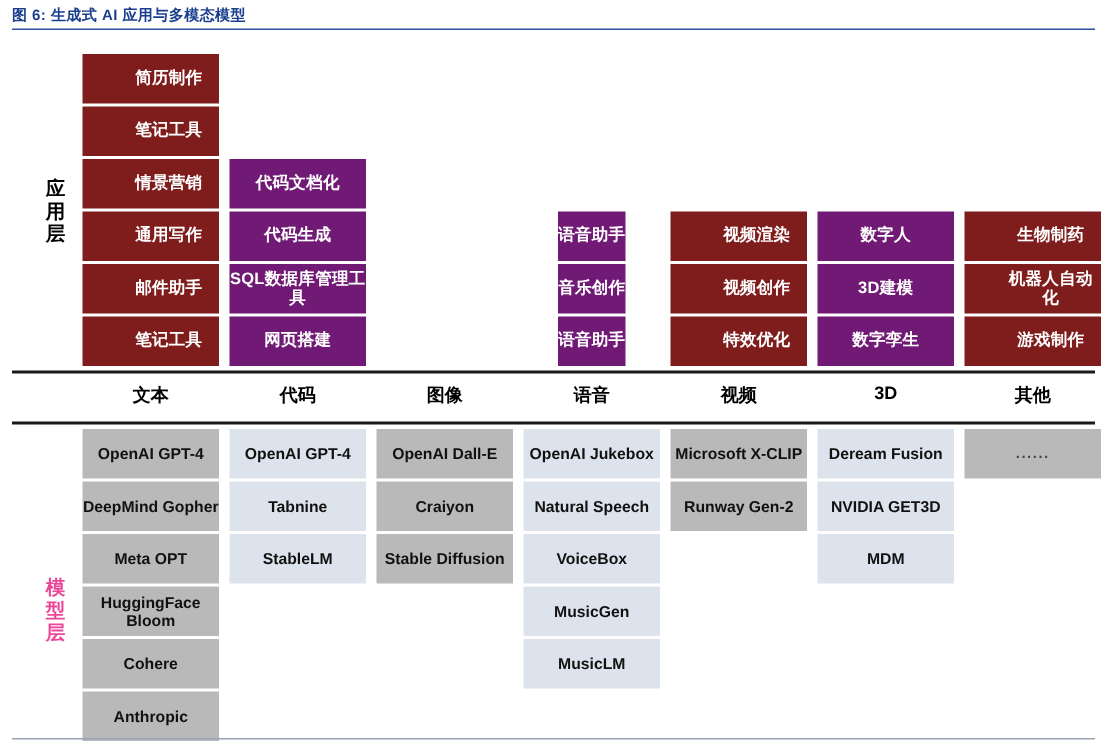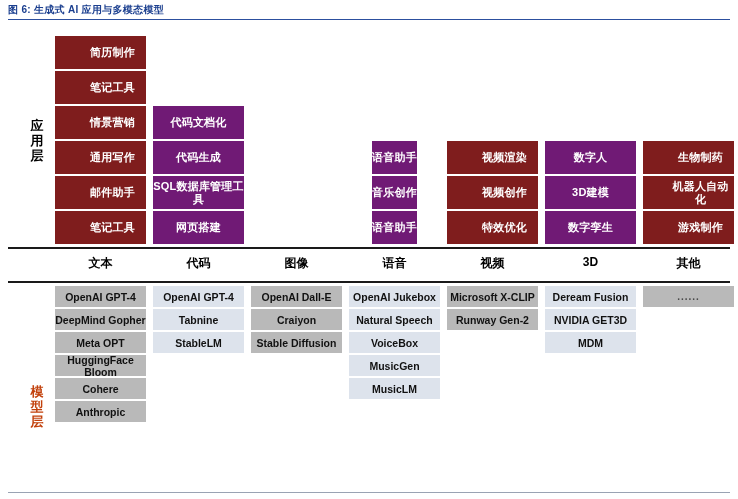--- a/index.html
+++ b/index.html
@@ -62,29 +62,29 @@
     text-align:center;font-size:12px;font-weight:bold;color:#000;
   }
 
   
   #model-layer{
     position:absolute;left:0;top:286px;width:738px;height:205px;
   }
   #model-label{
     position:absolute;left:26px;top:98px;
     width:22px;
-    font-size:13px;font-weight:bold;color:#c2410c;
+    font-size:13px;font-weight:bold;color:#ec4899;
     line-height:15px;text-align:center;
   }
   .mdl-col{
     position:absolute;top:0;width:91px;
     display:flex;flex-direction:column;
   }
   .mdl-box{
-    height:21px;margin-bottom:2px;
+    height:33px;margin-bottom:2px;
     color:#111111;font-size:10.5px;font-weight:bold;
     display:flex;align-items:center;justify-content:center;
     text-align:center;line-height:12px;
   }
   .gray{background:#b9b9b9;}
   .pale{background:#dde3ec;}
   .dots{font-size:10px;letter-spacing:1px;color:#4a4a4a;}
 
   #footer-rule{
     position:absolute;left:8px;top:492px;width:722px;height:1px;

